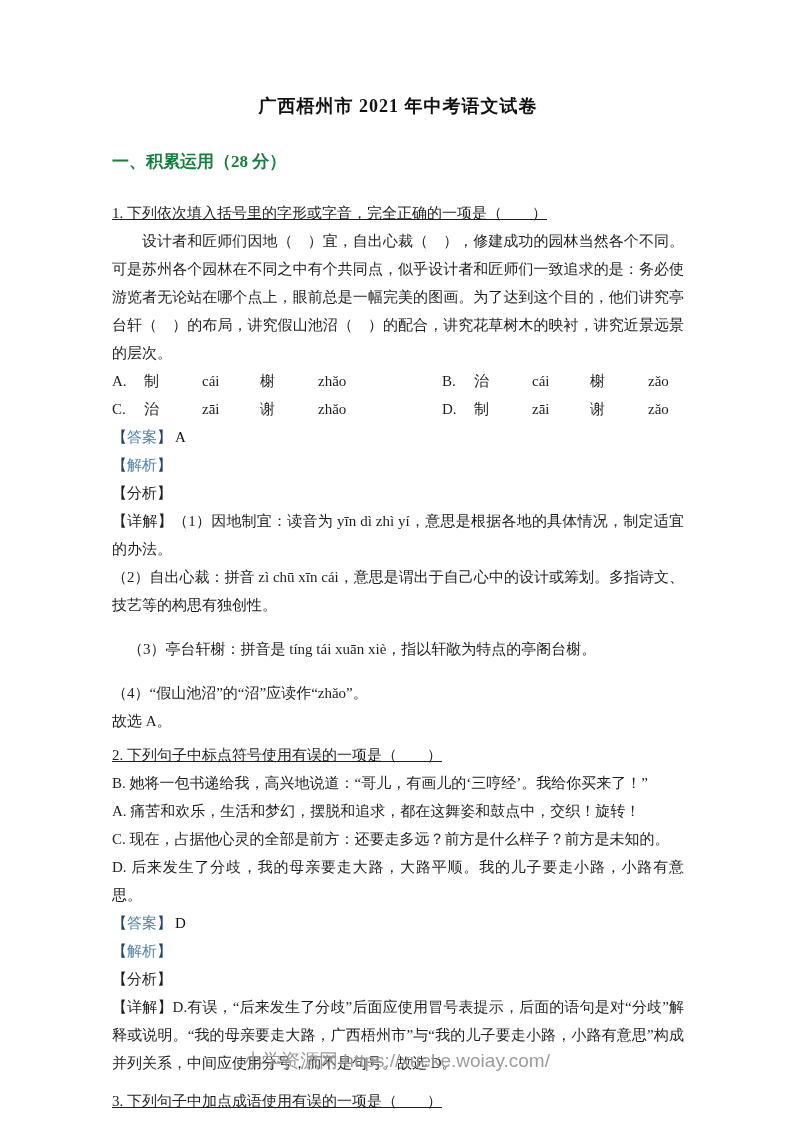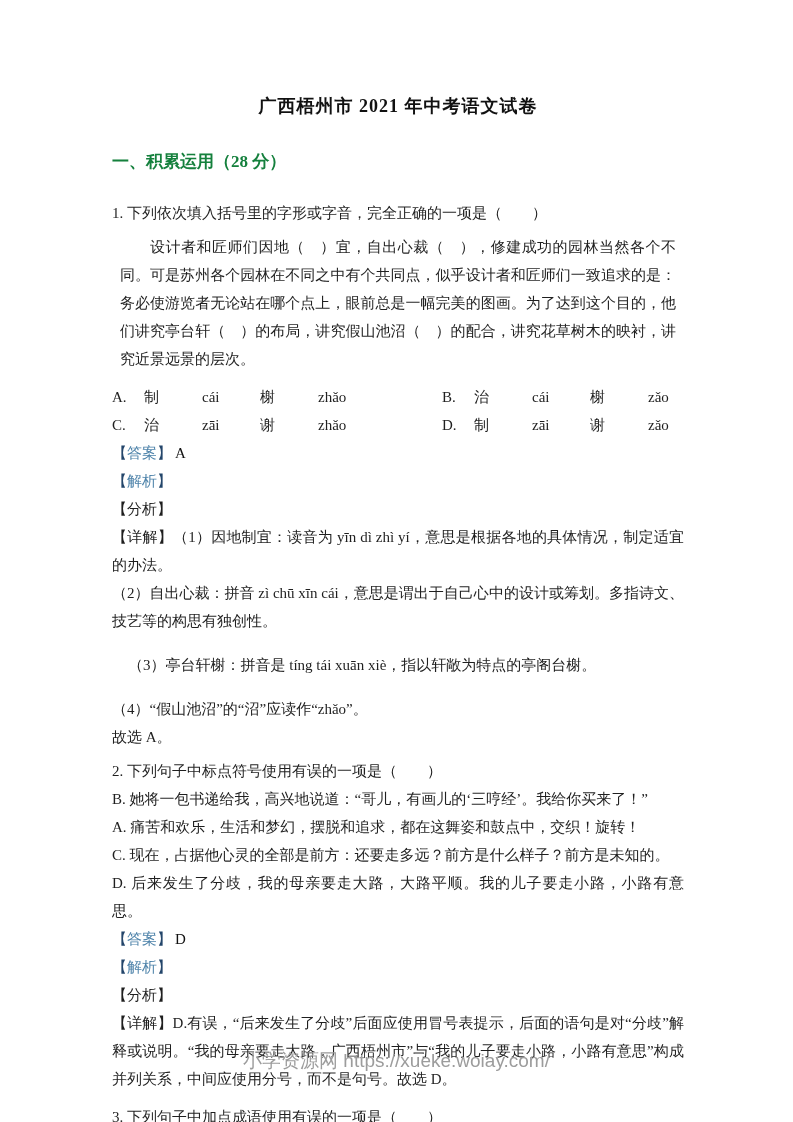--- a/index.html
+++ b/index.html
@@ -10,24 +10,24 @@
   }
   .content{position:absolute;left:112px;top:94px;width:572px;}
   .doc-title{
     text-align:center;font-size:18px;font-weight:bold;
     margin:0 0 32px 0;letter-spacing:1px;color:#111;
   }
   .section-head{
     font-size:17px;font-weight:bold;margin:0 0 26px 0;color:#15803d;
   }
   .line{font-size:15px;line-height:28px;}
-  .stem{margin-top:6px;}
+  .stem{margin-top:6px;text-decoration:underline;}
   .passage{
-    text-align:justify;text-indent:2em;margin:8px;
-    font-family:Liberation Mono, monospace;
+    text-align:justify;text-indent:2em;margin:0;
+    font-family:Liberation Serif, serif;
   }
   .just{text-align:justify;}
   .opts-grid{display:grid;grid-template-columns:330px 242px;}
   .opt-row{display:flex;align-items:baseline;}
   .opt-label{display:inline-block;width:32px;}
   .opt-cell{display:inline-block;width:58px;}
   .opt-cell.last{width:auto;}
   .brk{color:#24466b;}
   .blbl{color:#4e83aa;}
   .ans-val{margin-left:3px;color:#111;}

